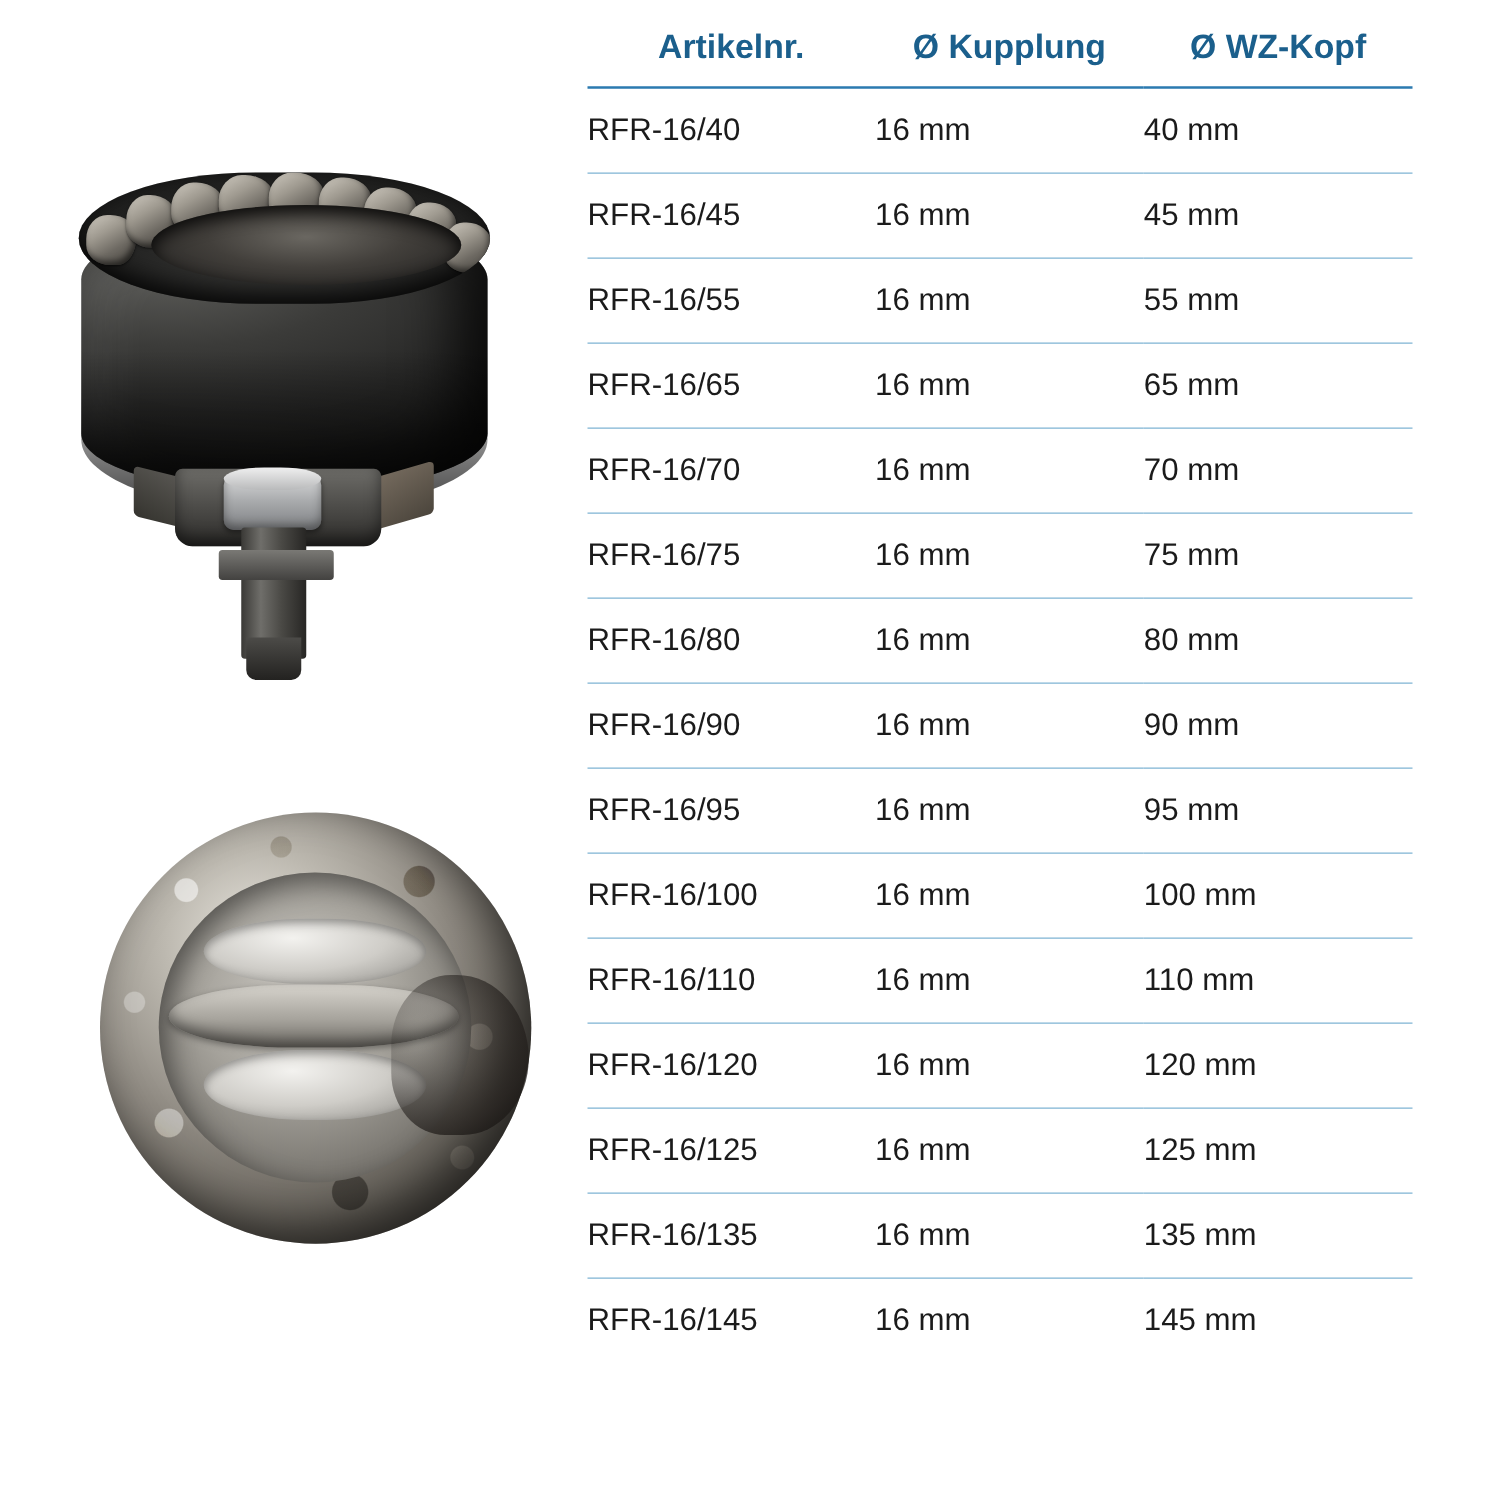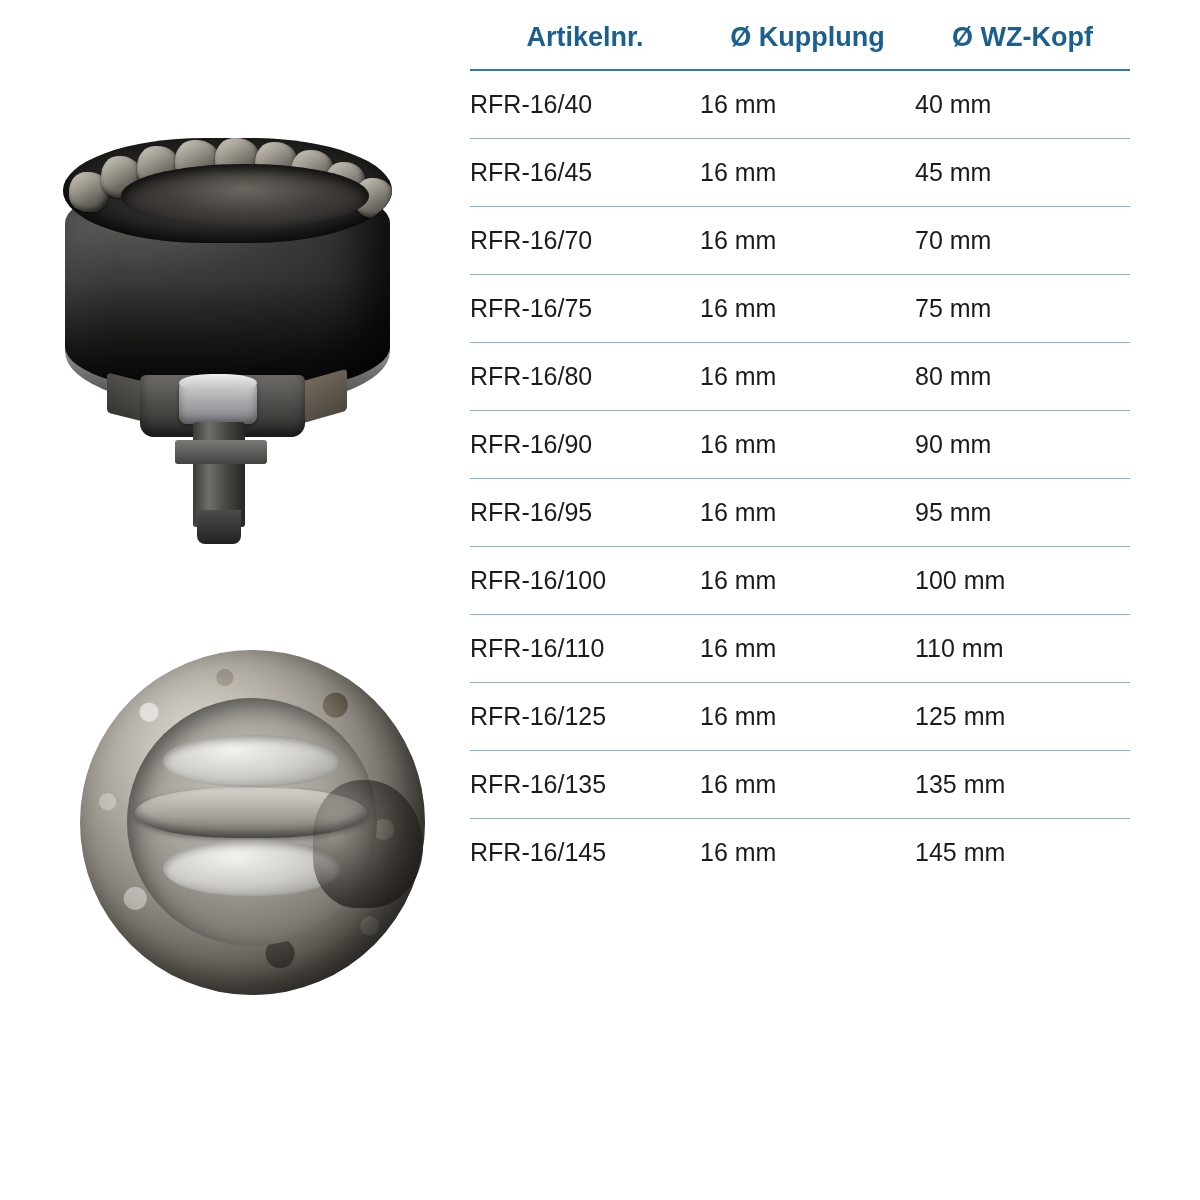--- a/index.html
+++ b/index.html
@@ -336,20 +336,30 @@
           <td>RFR-16/40</td>
           <td>16 mm</td>
           <td>40 mm</td>
         </tr>
         <tr>
           <td>RFR-16/45</td>
           <td>16 mm</td>
           <td>45 mm</td>
         </tr>
         <tr>
+          <td>RFR-16/55</td>
+          <td>16 mm</td>
+          <td>55 mm</td>
+        </tr>
+        <tr>
+          <td>RFR-16/65</td>
+          <td>16 mm</td>
+          <td>65 mm</td>
+        </tr>
+        <tr>
           <td>RFR-16/70</td>
           <td>16 mm</td>
           <td>70 mm</td>
         </tr>
         <tr>
           <td>RFR-16/75</td>
           <td>16 mm</td>
           <td>75 mm</td>
         </tr>
         <tr>
@@ -369,20 +379,25 @@
         </tr>
         <tr>
           <td>RFR-16/100</td>
           <td>16 mm</td>
           <td>100 mm</td>
         </tr>
         <tr>
           <td>RFR-16/110</td>
           <td>16 mm</td>
           <td>110 mm</td>
+        </tr>
+        <tr>
+          <td>RFR-16/120</td>
+          <td>16 mm</td>
+          <td>120 mm</td>
         </tr>
         <tr>
           <td>RFR-16/125</td>
           <td>16 mm</td>
           <td>125 mm</td>
         </tr>
         <tr>
           <td>RFR-16/135</td>
           <td>16 mm</td>
           <td>135 mm</td>

